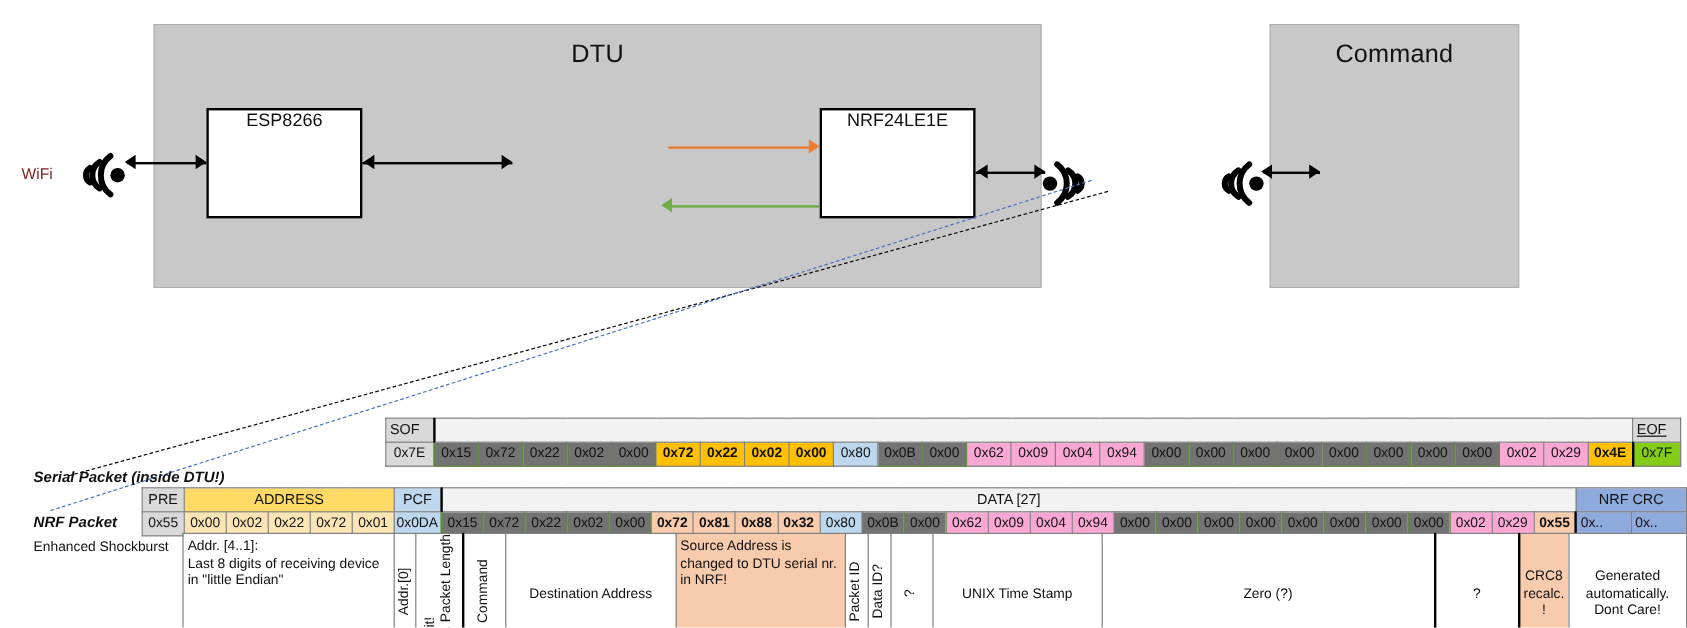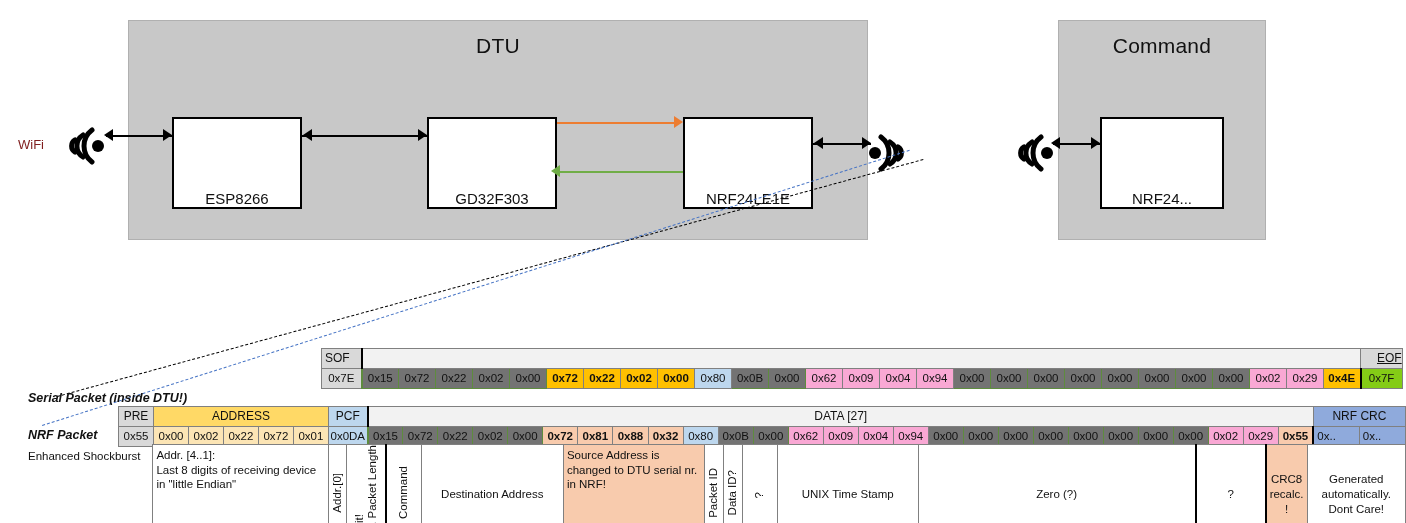--- a/index.html
+++ b/index.html
@@ -9,22 +9,22 @@
   #stage { position:relative; width:1406px; height:523px; }
 
   
   .enclosure {
     position:absolute; background:#c8c8c8; border:1px solid #b0b0b0;
     display:flex; flex-direction:column; align-items:center;
   }
   .enclosure-title { font-size:21px; color:#111; margin-top:13px; letter-spacing:.2px; }
   .chip {
     position:absolute; background:#ffffff; border:2.5px solid #000;
-    display:flex; align-items:flex-end; justify-content:center;
-    font-size:15px; color:#111;margin-top:27px;
+    display:flex; align-items:flex-start; justify-content:center;
+    font-size:15px; color:#111;
   }
 
   
   .hline { position:absolute; background:#000; height:2.5px; }
   .ar-head { position:absolute; width:0; height:0; }
   .ar-right { border-top:6px solid transparent; border-bottom:6px solid transparent; border-left:9px solid #000; }
   .ar-left  { border-top:6px solid transparent; border-bottom:6px solid transparent; border-right:9px solid #000; }
   .hline-c { position:absolute; height:2.5px; }
   .ar-right-o { border-top:6px solid transparent; border-bottom:6px solid transparent; border-left:9px solid #ED7D31; }
   .ar-left-g  { border-top:6px solid transparent; border-bottom:6px solid transparent; border-right:9px solid #70AD47; }
@@ -86,23 +86,20 @@
 
 <div id="stage">
 
   <div class="enclosure" style="left:128px; top:20px; width:740px; height:220px;">
     <div class="enclosure-title">DTU</div>
   </div>
 
   <div class="chip" style="left:172px; top:90px; width:130px; height:92px;">
     <span>ESP8266</span>
   </div>
-  <div class="chip" style="left:427px; top:90px; width:130px; height:92px;">
-    <span>GD32F303</span>
-  </div>
   <div class="chip" style="left:683px; top:90px; width:130px; height:92px;">
     <span>NRF24LE1E</span>
   </div>
 
   <div class="label-wifi" style="left:18px; top:137px;">WiFi</div>
   <svg class="wifi-sym" style="left:62px; top:118px;" width="46" height="56" viewBox="0 0 46 56">
     <g fill="none" stroke="#000" stroke-width="5" stroke-linecap="round">
       <path d="M30 12 A20 20 0 0 0 30 44"></path>
       <path d="M21 17 A13 13 0 0 0 21 39"></path>
       <path d="M13 22 A7 7 0 0 0 13 34"></path>
@@ -132,23 +129,20 @@
       <path d="M16 12 A20 20 0 0 1 16 44"></path>
       <path d="M25 17 A13 13 0 0 1 25 39"></path>
       <path d="M33 22 A7 7 0 0 1 33 34"></path>
     </g>
     <circle cx="10" cy="28" r="6" fill="#000"></circle>
   </svg>
 
   <div class="enclosure" style="left:1058px; top:20px; width:208px; height:220px;">
     <div class="enclosure-title">Command</div>
   </div>
-  <div class="chip" style="left:1100px; top:90px; width:124px; height:92px;">
-    <span>NRF24...</span>
-  </div>
   <svg class="wifi-sym" style="left:1011px; top:125px;" width="46" height="56" viewBox="0 0 46 56">
     <g fill="none" stroke="#000" stroke-width="5" stroke-linecap="round">
       <path d="M30 12 A20 20 0 0 0 30 44"></path>
       <path d="M21 17 A13 13 0 0 0 21 39"></path>
       <path d="M13 22 A7 7 0 0 0 13 34"></path>
     </g>
     <circle cx="36" cy="28" r="6" fill="#000"></circle>
   </svg>
   <div class="hline" style="left:1053px; top:142.5px; width:47px;"></div>
   <div class="ar-head ar-left" style="left:1051px; top:137px;"></div>
@@ -158,21 +152,21 @@
 
   <div class="dashline blue" style="left:42px; top:425px; width:910px; transform:rotate(-17.6deg);"></div>
 
   <div class="row-label" style="left:28px; top:391px;">Serial Packet (inside DTU!)</div>
 
   <table class="tbl" style="left:321px; top:348px;">
     <tbody>
       <tr>
         <td class="c-gray hdr" style="width:40px; text-align:left; padding-left:3px;">SOF</td>
         <td id="ser-hdr-span" class="c-none" style="border-left:2px solid #000;" colspan="27"></td>
-        <td class="c-gray hdr" style="width:40px; text-align:left; padding-left:16px;text-decoration:underline;">EOF</td>
+        <td class="c-gray hdr" style="width:40px; text-align:left; padding-left:3px;text-decoration:underline;">EOF</td>
       </tr>
       <tr id="serial-byte-row">
         <td class="c-gray" style="width:40px;">0x7E</td>
 
         <td class="c-green" style="width: 37px; border-left: 2px solid rgb(0, 0, 0);">0x15</td>
           <td class="c-green" style="width: 37px;">0x72</td>
           <td class="c-green" style="width: 37px;">0x22</td>
           <td class="c-green" style="width: 37px;">0x02</td>
           <td class="c-green" style="width: 37px;">0x00</td>
           <td class="c-orange bold" style="width: 37px;">0x72</td>

